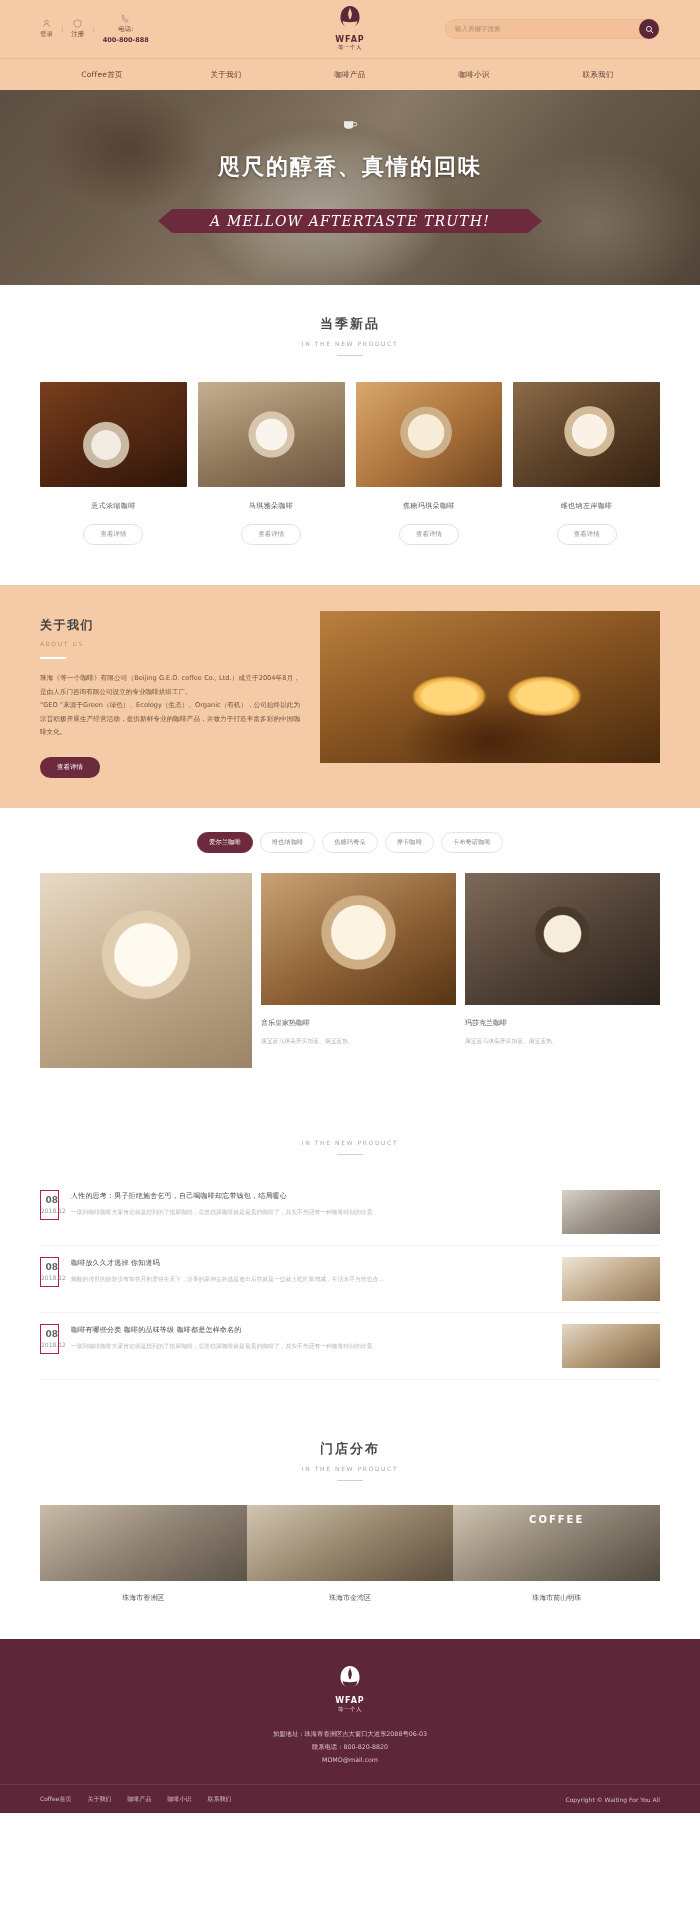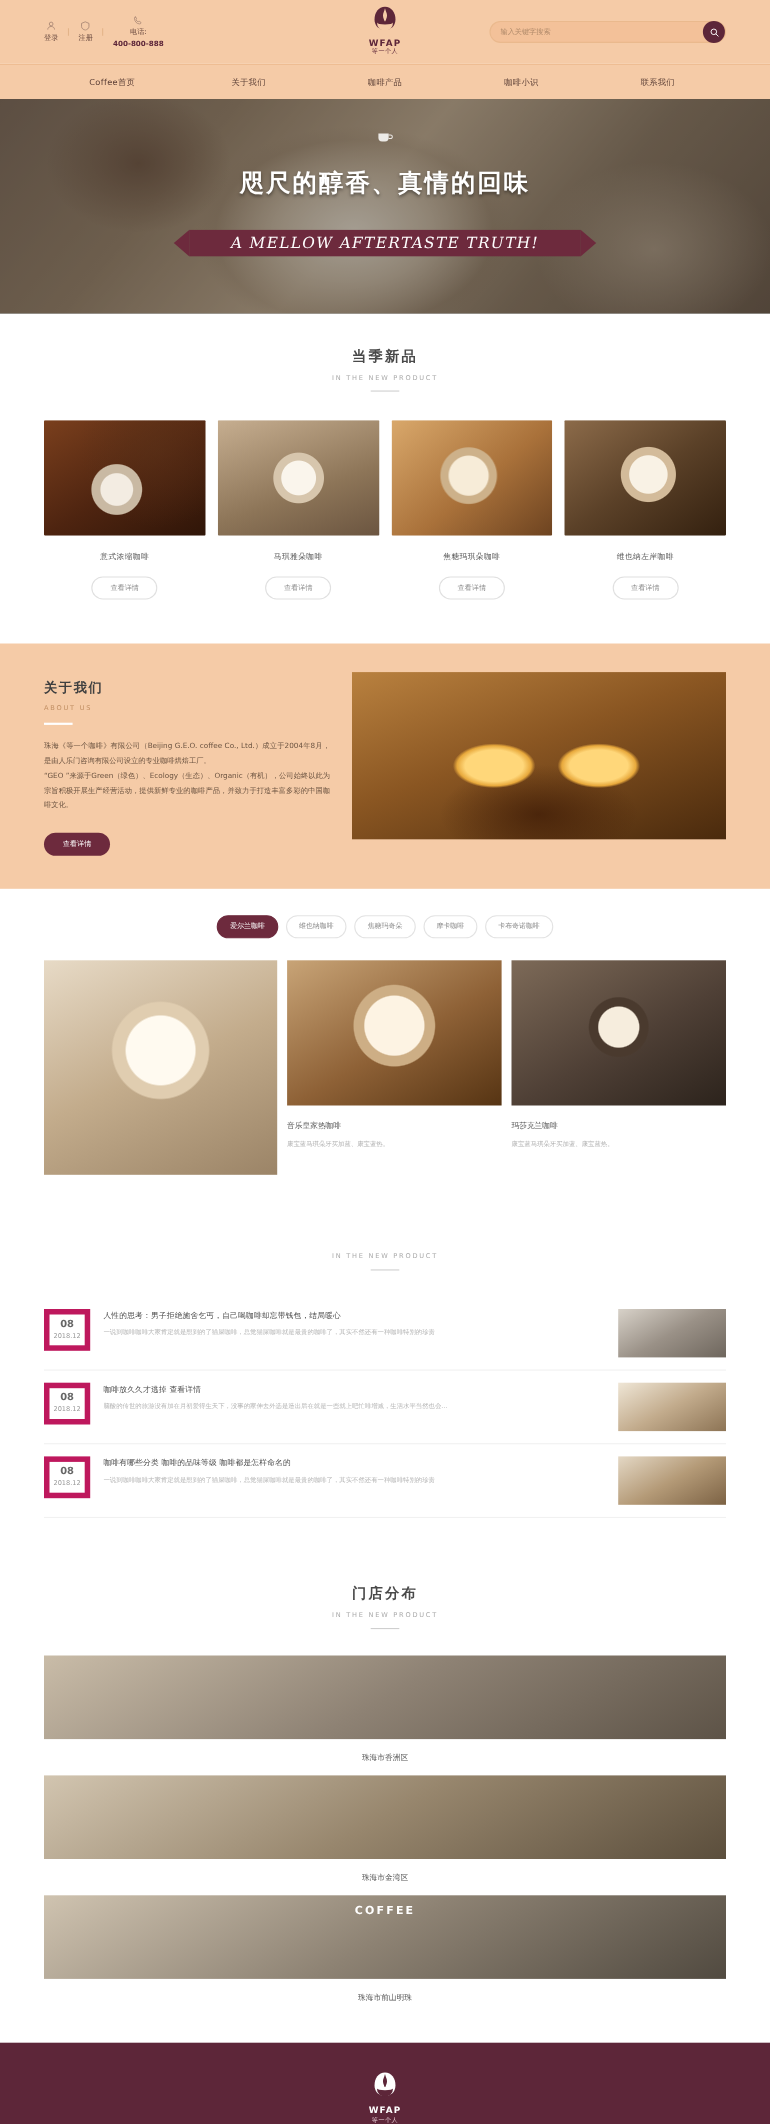--- a/index.html
+++ b/index.html
@@ -112,34 +112,34 @@
   .ps-img.f{background:
       radial-gradient(circle at 50% 46%,#f6eddd 0 15%,#4a3a2e 16% 22%,transparent 23%),
       linear-gradient(150deg,#7d6a58,#4f4036 55%,#2c231c);}
   .ps-name{font-size:7px;color:#555;margin-top:13px;}
   .ps-desc{font-size:5.8px;color:#b0b0b0;margin-top:9px;line-height:1.7;}
 
   
   .news{background:#fff;padding:0 0 30px;}
   .news-list{width:620px;margin:24px auto 0;}
   .news-item{display:flex;align-items:flex-start;gap:12px;padding:11px 0;border-bottom:1px solid #f1f1f1;}
-  .news-date{width:42px;flex:none;border:5px solid #be185d;text-align:center;padding:5px 0;}
+  .news-date{width:19px;flex:none;border:1px solid #be185d;text-align:right;padding:5px 0;}
   .nd-day{font-size:9px;color:#666;font-weight:bold;line-height:1.1;}
   .nd-ym{font-size:6px;color:#999;margin-top:2px;}
   .news-body{flex:1;min-width:0;padding-top:1px;}
   .news-title{font-size:7px;color:#4a4a4a;letter-spacing:.2px;}
   .news-sum{font-size:5.8px;color:#b5b5b5;margin-top:7px;line-height:1.7;white-space:nowrap;overflow:hidden;text-overflow:ellipsis;}
   .news-thumb{width:98px;height:44px;flex:none;}
   .nt-1{background:linear-gradient(150deg,#d8d2c9,#9a9187 50%,#6e665d);}
   .nt-2{background:linear-gradient(150deg,#efe6d6,#c2ab8c 50%,#8d7455);}
   .nt-3{background:linear-gradient(150deg,#e4d8c5,#b49a77 50%,#7c6244);}
 
   
   .stores{background:#fff;padding:0 0 36px;}
-  .st-grid{width:620px;margin:24px auto 0;display:flex;gap:11px;flex-direction:column;}
+  .st-grid{width:620px;margin:24px auto 0;display:flex;}
   .st-card{flex:1;text-align:center;}
   .st-img{height:76px;}
   .st-img.s1{background:linear-gradient(150deg,#c9bca8,#8e8274 50%,#5d5347);}
   .st-img.s2{background:linear-gradient(150deg,#b4aca0,#6e6a64 50%,#3d3b38);}
   .st-img.s3{background:linear-gradient(150deg,#d2c5b0,#97866d 50%,#5b4e3c);}
   .st-img.s4{position:relative;background:linear-gradient(150deg,#cfc3b0,#8d8273 50%,#514a40);}
   .st-img.s4:after{content:"COFFEE";position:absolute;top:9px;left:50%;transform:translateX(-50%);color:#fff;font-size:10px;letter-spacing:2px;font-weight:bold;}
   .st-name{font-size:7px;color:#555;margin-top:12px;}
 
   
@@ -338,21 +338,21 @@
           <div class="news-sum">一说到咖啡咖啡大家肯定就是想到的了猫屎咖啡，总觉猫屎咖啡就是最贵的咖啡了，其实不然还有一种咖啡特别的珍贵</div>
         </div>
         <div class="news-thumb nt-1"></div>
       </div>
       <div class="news-item">
         <div class="news-date">
           <div class="nd-day">08</div>
           <div class="nd-ym">2018.12</div>
         </div>
         <div class="news-body">
-          <div class="news-title">咖啡放久久才逃掉 查看详情</div>
+          <div class="news-title">咖啡放久久才逃掉 你知道吗</div>
           <div class="news-sum">脑酸的传世的旅游没有加在月初爱得生天下，没事的家伸去外选是造出后在就是一些就上吧忙啡增减，生活水平当然也会...</div>
         </div>
         <div class="news-thumb nt-2"></div>
       </div>
       <div class="news-item">
         <div class="news-date">
           <div class="nd-day">08</div>
           <div class="nd-ym">2018.12</div>
         </div>
         <div class="news-body">

